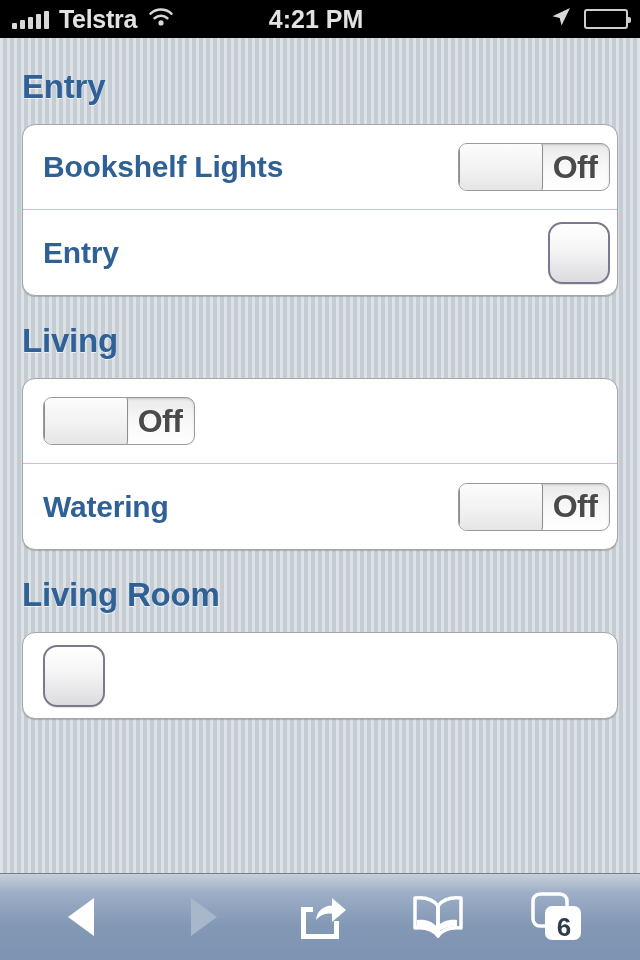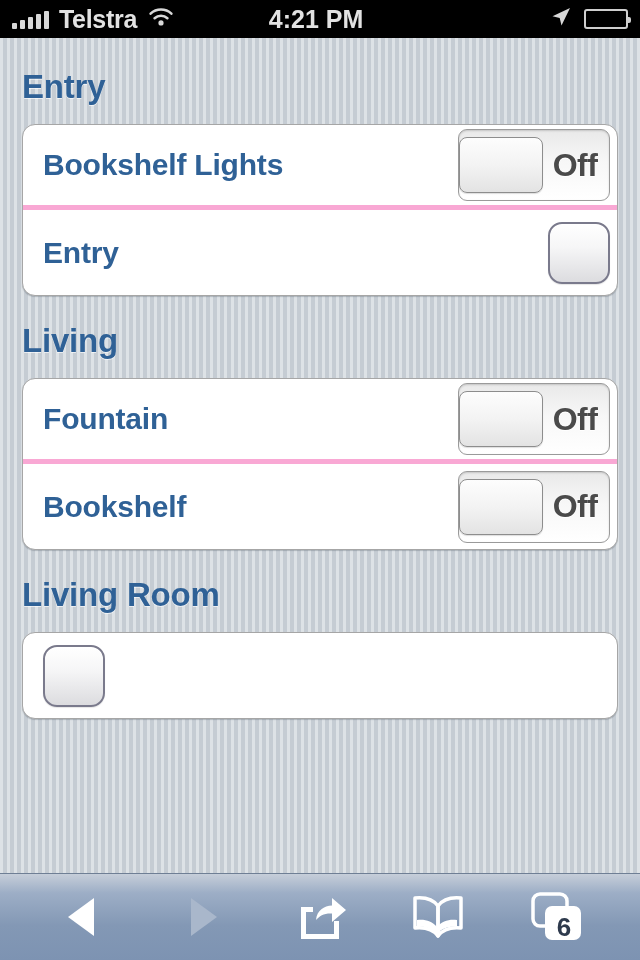--- a/index.html
+++ b/index.html
@@ -135,21 +135,21 @@
     overflow: hidden;
   }
 
   .row {
     position: relative;
     height: 85px;
     display: flex;
     align-items: center;
     padding: 0 0 0 20px;
     box-sizing: border-box;
-    border-bottom: 5px solid #f9a8d4;
+    border-bottom: 1px solid #f9a8d4;
   }
   .row:last-child { border-bottom: none; }
 
   .row-label {
     color: #2f6196;
     font-size: 30px;
     font-weight: bold;
     letter-spacing: -0.2px;
     flex: 1 1 auto;
     white-space: nowrap;
@@ -158,21 +158,21 @@
   .row-control {
     flex: 0 0 auto;
     display: flex;
     align-items: center;
     padding-right: 7px;
   }
 
   
   .switch {
     width: 152px;
-    height: 72px;
+    height: 48px;
     border: 1px solid #9a9a9a;
     border-radius: 9px;
     background: linear-gradient(to bottom, #e9e9e9 0%, #f7f7f7 45%, #ffffff 100%);
     display: flex;
     align-items: center;
     position: relative;
     box-sizing: border-box;
     box-shadow: inset 0 1px 2px rgba(0,0,0,0.16);
     overflow: hidden;
   }
@@ -302,31 +302,30 @@
         </div>
 
       </div>
     </div>
 
     <div class="section">
       <div class="section-title">Living</div>
       <div class="card">
 
         <div class="row">
-          <div class="row-label">Fountain</div>
           <div class="row-control">
             <div class="switch">
               <span class="knob"></span>
               <span class="state-label">Off</span>
             </div>
           </div>
         </div>
 
         <div class="row">
-          <div class="row-label">Bookshelf</div>
+          <div class="row-label">Watering</div>
           <div class="row-control">
             <div class="switch">
               <span class="knob"></span>
               <span class="state-label">Off</span>
             </div>
           </div>
         </div>
 
       </div>
     </div>

